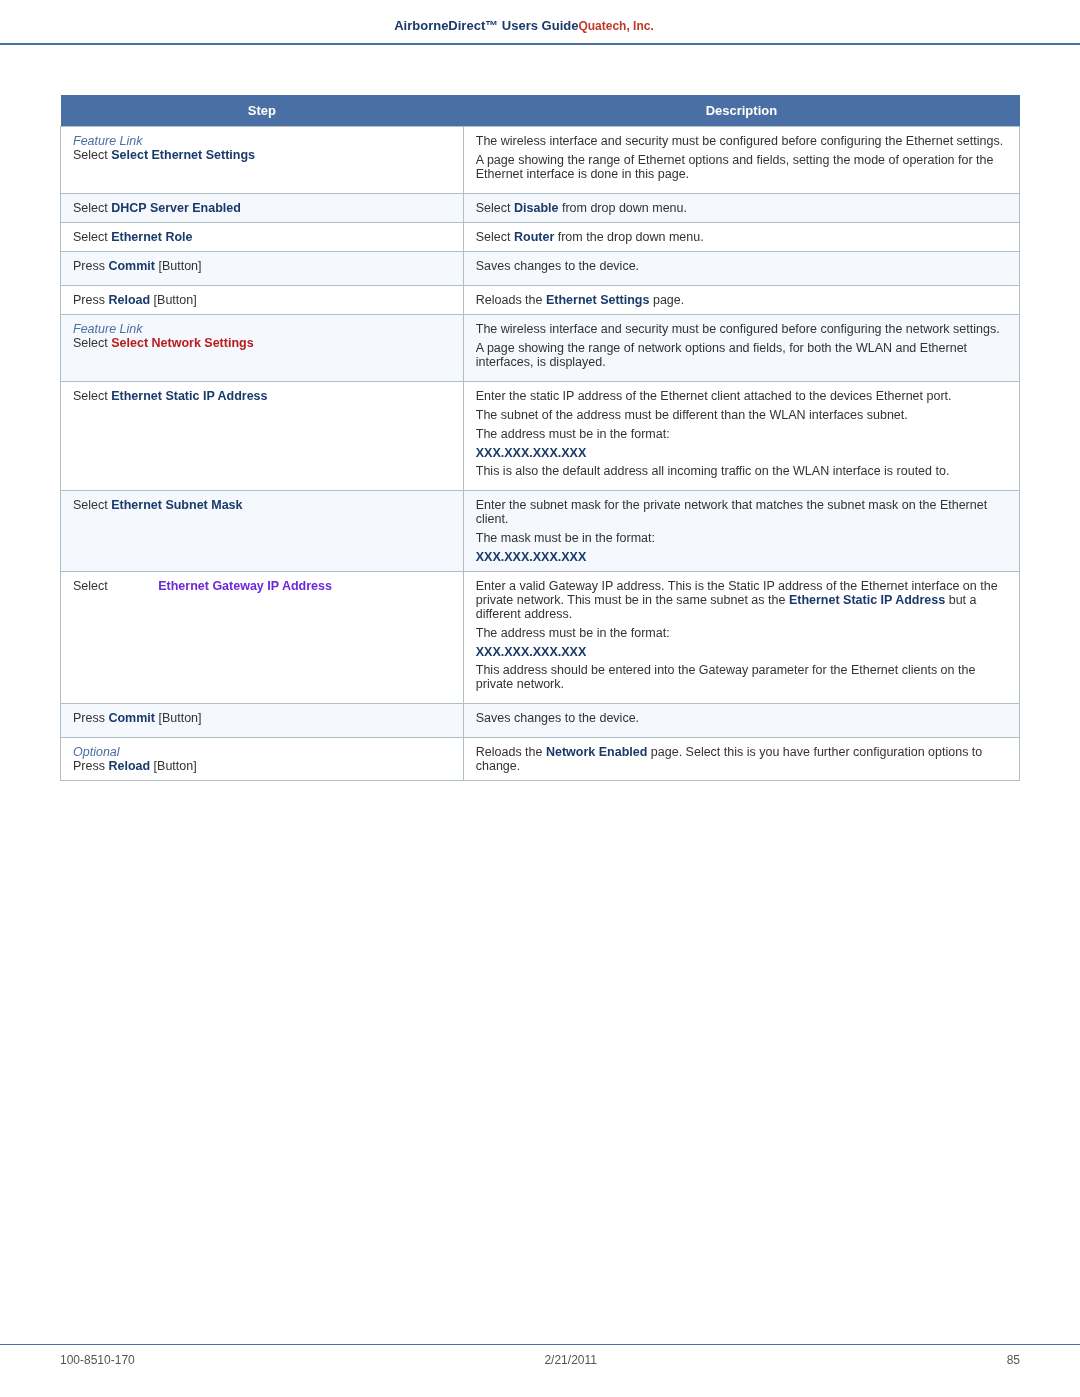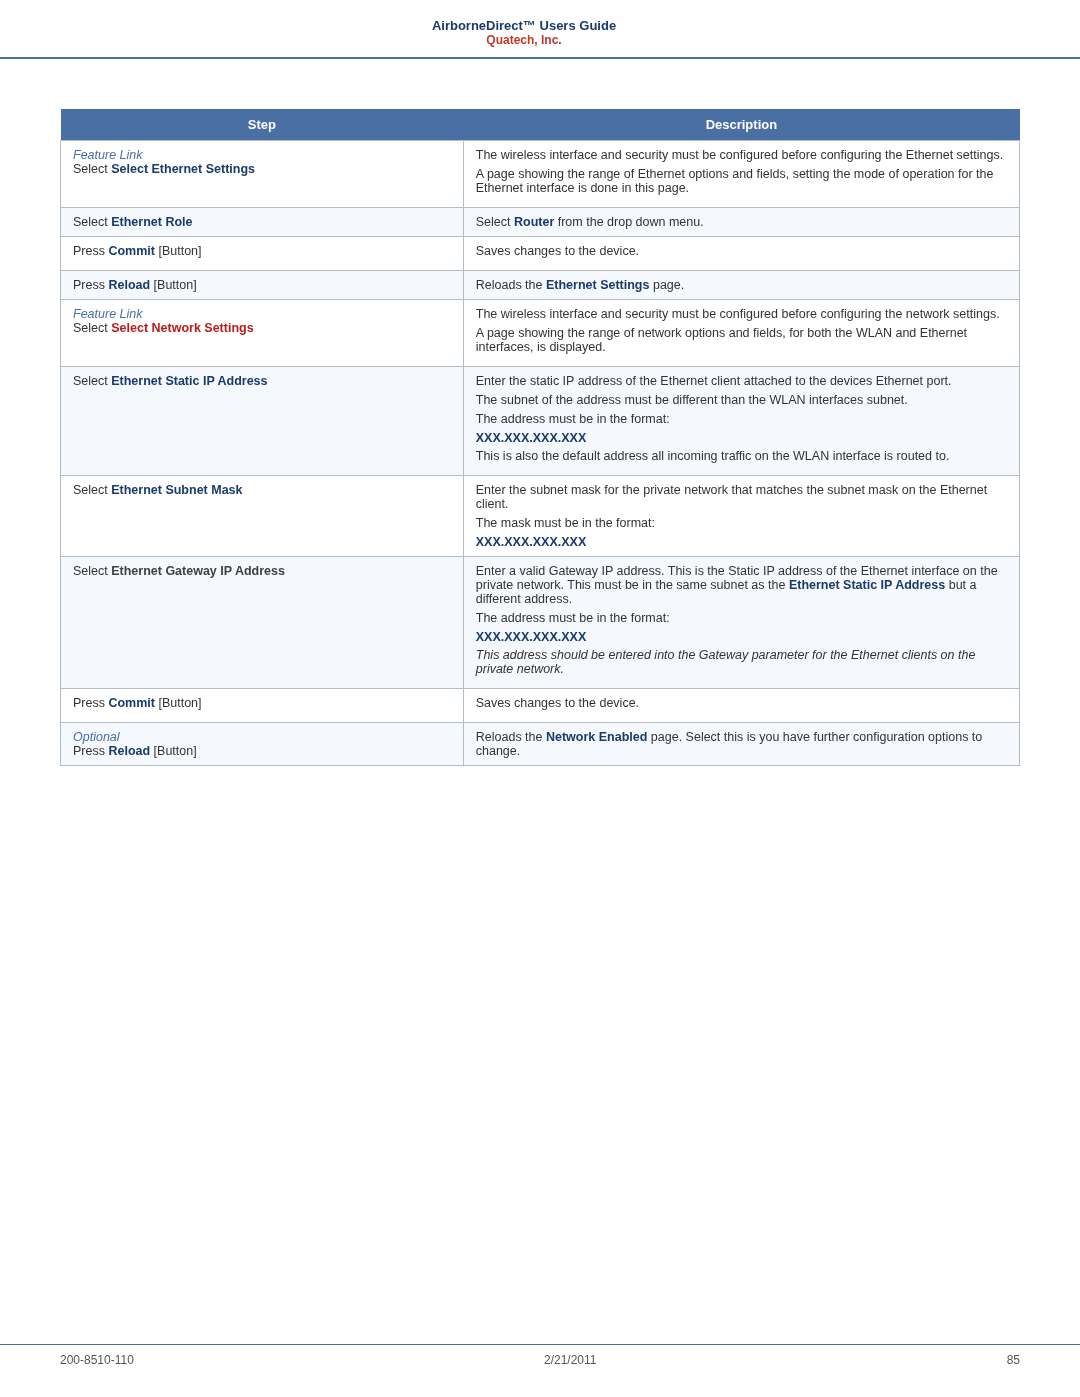--- a/index.html
+++ b/index.html
@@ -8,25 +8,24 @@
       font-size: 13px;
       background: #fff;
       color: #333;
       width: 1080px;
       min-height: 1397px;
       position: relative;
     }
 
     .page-header {
       display: flex;
-      justify-content: flex-end;
+      justify-content: center;
       align-items: center;
       padding: 18px 92px 10px 60px;
       border-bottom: 2px solid #4a6fa5;
-      flex-direction: column;
     }
 
     .header-left {
       font-size: 13px;
       font-weight: bold;
       color: #1a3a6b;
     }
 
     .header-right {
       font-size: 12px;
@@ -134,20 +133,24 @@
     </thead>
     <tbody id="table-body">
     <tr>
           <td><span class="italic-blue">Feature Link</span><span><span>Select </span><strong style="color: rgb(26, 58, 107);">Select Ethernet Settings</strong></span></td>
           <td>
             <span class="cell-para">The wireless interface and security must be configured before configuring the Ethernet settings.</span>
             <span class="cell-para">A page showing the range of Ethernet options and fields, setting the mode of operation for the Ethernet interface is done in this page.</span>
           </td>
         </tr>
         <tr>
+          <td><span>Select </span><strong style="color: rgb(26, 58, 107);">DHCP Server Enabled</strong></td>
+          <td><span>Select </span><strong style="color: rgb(26, 58, 107);">Disable</strong><span> from drop down menu.</span></td>
+        </tr>
+        <tr>
           <td><span>Select </span><strong style="color: rgb(26, 58, 107);">Ethernet Role</strong></td>
           <td><span>Select </span><strong style="color: rgb(26, 58, 107);">Router</strong><span> from the drop down menu.</span></td>
         </tr>
         <tr>
           <td><span>Press </span><strong style="color: rgb(26, 58, 107);">Commit</strong><span> [Button]</span></td>
           <td>
             <span class="cell-para">Saves changes to the device.</span>
           </td>
         </tr>
         <tr>
@@ -173,39 +176,39 @@
         </tr>
         <tr>
           <td><span>Select </span><strong style="color: rgb(26, 58, 107);">Ethernet Subnet Mask</strong></td>
           <td>
             <span class="cell-para">Enter the subnet mask for the private network that matches the subnet mask on the Ethernet client.</span>
             <span class="cell-para">The mask must be in the format:</span>
             <span class="format-bold">XXX.XXX.XXX.XXX</span>
           </td>
         </tr>
         <tr>
-          <td><span>Select </span><strong style="color: #404040;">Ethernet Gateway IP Address</strong></td>
+          <td><span>Select </span><strong style="color: #6d28d9; margin-left: 47px;">Ethernet Gateway IP Address</strong></td>
           <td>
             <span class="cell-para">Enter a valid Gateway IP address. This is the Static IP address of the Ethernet interface on the private network. This must be in the same subnet as the <strong style="color: rgb(26, 58, 107);">Ethernet Static IP Address</strong> but a different address.</span>
             <span class="cell-para">The address must be in the format:</span>
             <span class="format-bold">XXX.XXX.XXX.XXX</span>
-            <span class="cell-para" style="margin-top: 4px; font-style: italic;">This address should be entered into the Gateway parameter for the Ethernet clients on the private network.</span>
+            <span class="cell-para" style="margin-top: 4px;">This address should be entered into the Gateway parameter for the Ethernet clients on the private network.</span>
           </td>
         </tr>
         <tr>
           <td><span>Press </span><strong style="color: rgb(26, 58, 107);">Commit</strong><span> [Button]</span></td>
           <td>
             <span class="cell-para">Saves changes to the device.</span>
           </td>
         </tr>
         <tr>
           <td><span class="italic-blue">Optional</span><span><span>Press </span><strong style="color: rgb(26, 58, 107);">Reload</strong><span> [Button]</span></span></td>
           <td><span>Reloads the </span><strong style="color: rgb(26, 58, 107);">Network Enabled</strong><span> page. Select this is you have further configuration options to change.</span></td>
         </tr>
       </tbody>
   </table>
 </div>
 
 <div class="page-footer">
-  <span>200-8510-110</span>
+  <span>100-8510-170</span>
   <span>2/21/2011</span>
   <span>85</span>
 </div>
 
 </body></html>

